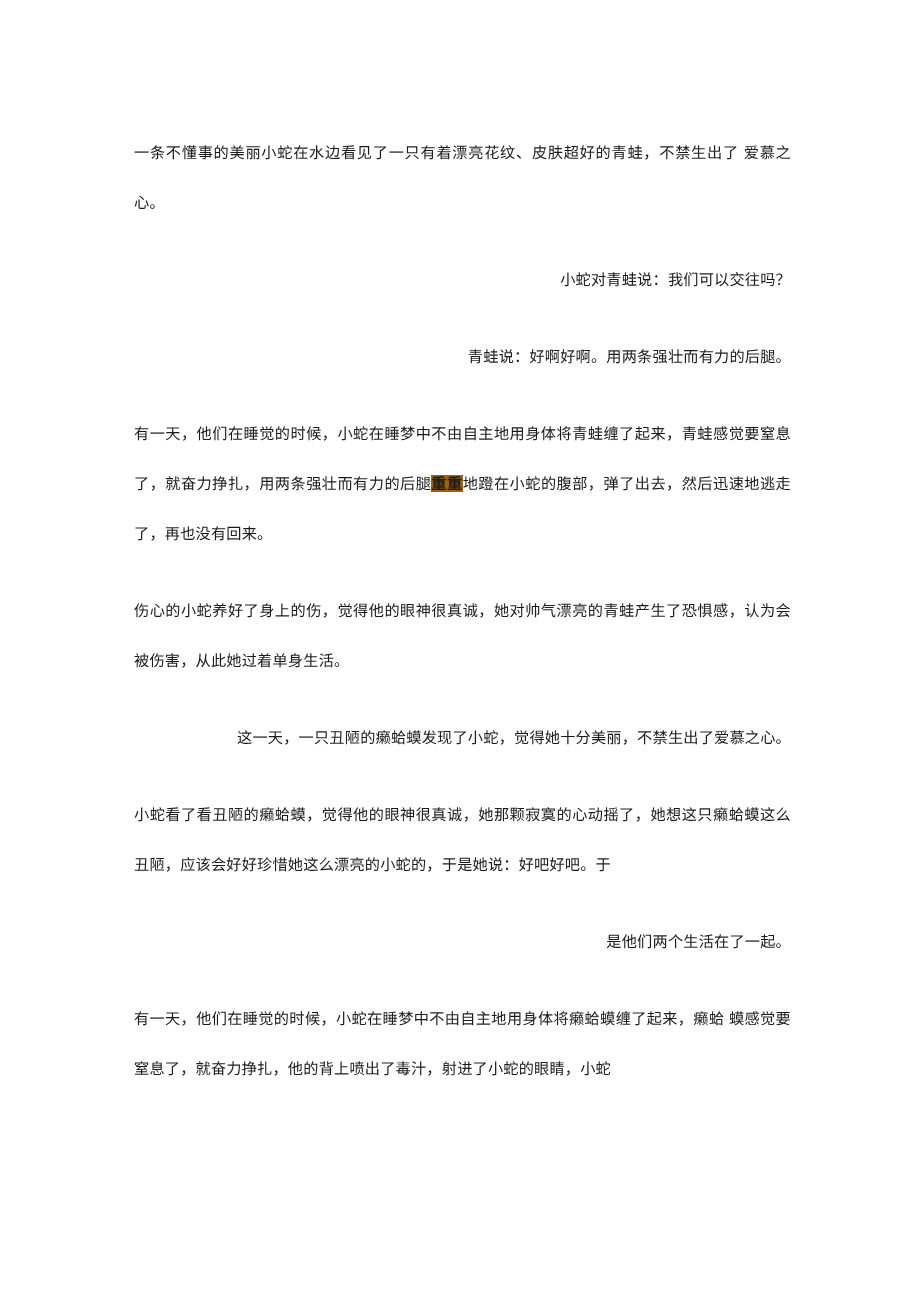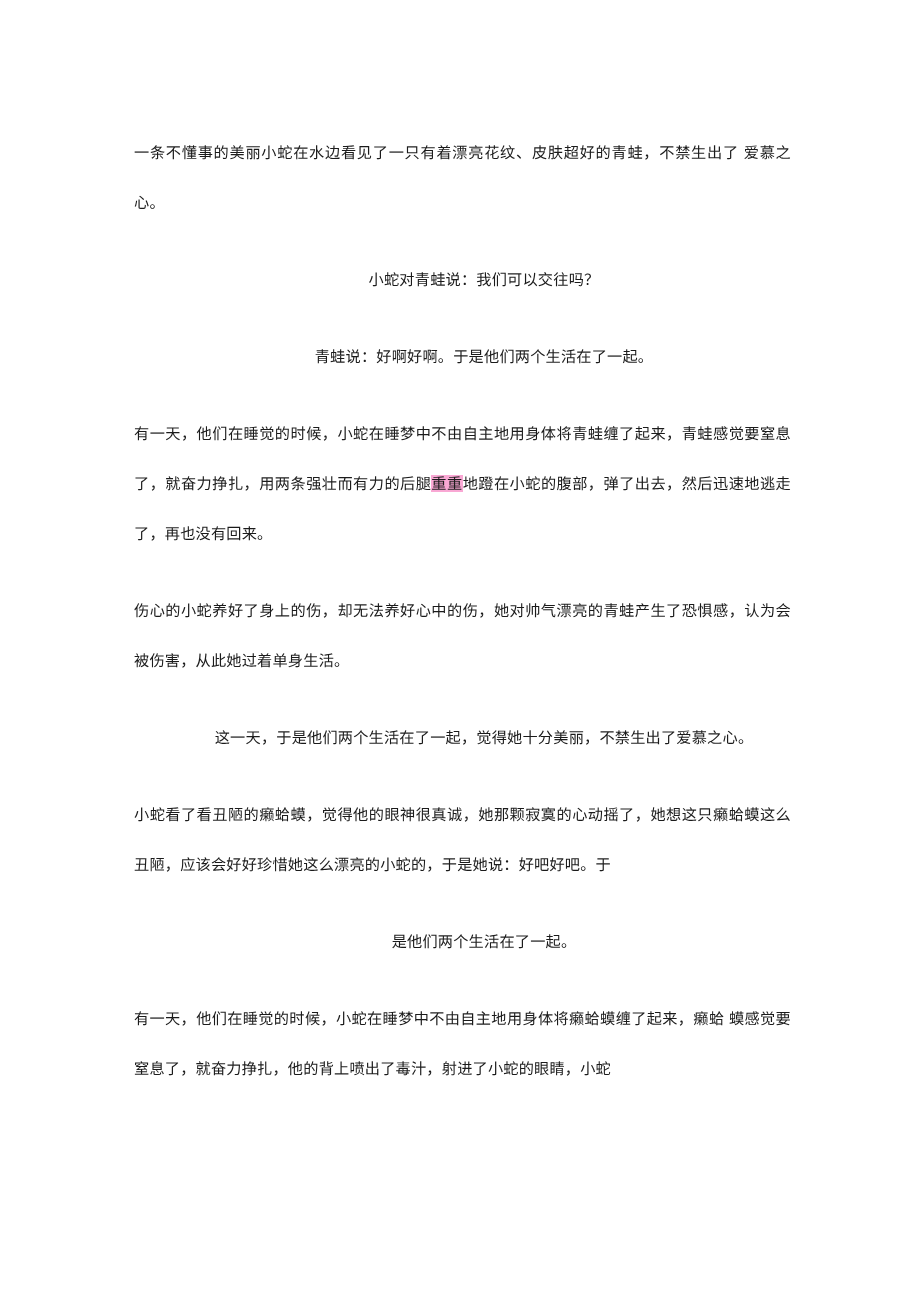--- a/index.html
+++ b/index.html
@@ -45,47 +45,48 @@
     word-break: break-all;
     white-space: pre-wrap;
   }
 
   .para:last-child {
     margin-bottom: 0;
   }
 
   
   .para.nojustify {
-    text-align: center;
+    text-align: right;
     margin-left: 43px;
   }
 
   
   .hl {
-    background: #f9a8d4;
+    background: #a16207;
+    font-weight: bold;
   }
 </style>
 </head>
 <body>
 
 <div id="page">
 
   <div id="doc-body">
 
     <p class="para">一条不懂事的美丽小蛇在水边看见了一只有着漂亮花纹、皮肤超好的青蛙，不禁生出了 爱慕之心。</p>
 
     <p class="para nojustify">小蛇对青蛙说：我们可以交往吗？</p>
 
-    <p class="para nojustify">青蛙说：好啊好啊。于是他们两个生活在了一起。</p>
+    <p class="para nojustify">青蛙说：好啊好啊。用两条强壮而有力的后腿。</p>
 
     <p class="para"><span>有一天，他们在睡觉的时候，小蛇在睡梦中不由自主地用身体将青蛙缠了起来，青蛙感觉要窒息了，就奋力挣扎，用两条强壮而有力的后腿</span><span class="hl">重重</span><span>地蹬在小蛇的腹部，弹了出去，然后迅速地逃走了，再也没有回来。</span></p>
 
-    <p class="para">伤心的小蛇养好了身上的伤，却无法养好心中的伤，她对帅气漂亮的青蛙产生了恐惧感，认为会被伤害，从此她过着单身生活。</p>
+    <p class="para">伤心的小蛇养好了身上的伤，觉得他的眼神很真诚，她对帅气漂亮的青蛙产生了恐惧感，认为会被伤害，从此她过着单身生活。</p>
 
-    <p class="para nojustify">这一天，于是他们两个生活在了一起，觉得她十分美丽，不禁生出了爱慕之心。</p>
+    <p class="para nojustify">这一天，一只丑陋的癞蛤蟆发现了小蛇，觉得她十分美丽，不禁生出了爱慕之心。</p>
 
 
     <p class="para">小蛇看了看丑陋的癞蛤蟆，觉得他的眼神很真诚，她那颗寂寞的心动摇了，她想这只癞蛤蟆这么丑陋，应该会好好珍惜她这么漂亮的小蛇的，于是她说：好吧好吧。于</p>
 
     <p class="para nojustify">是他们两个生活在了一起。</p>
 
     <p class="para">有一天，他们在睡觉的时候，小蛇在睡梦中不由自主地用身体将癞蛤蟆缠了起来，癞蛤 蟆感觉要窒息了，就奋力挣扎，他的背上喷出了毒汁，射进了小蛇的眼睛，小蛇</p>
 
 
   </div>

